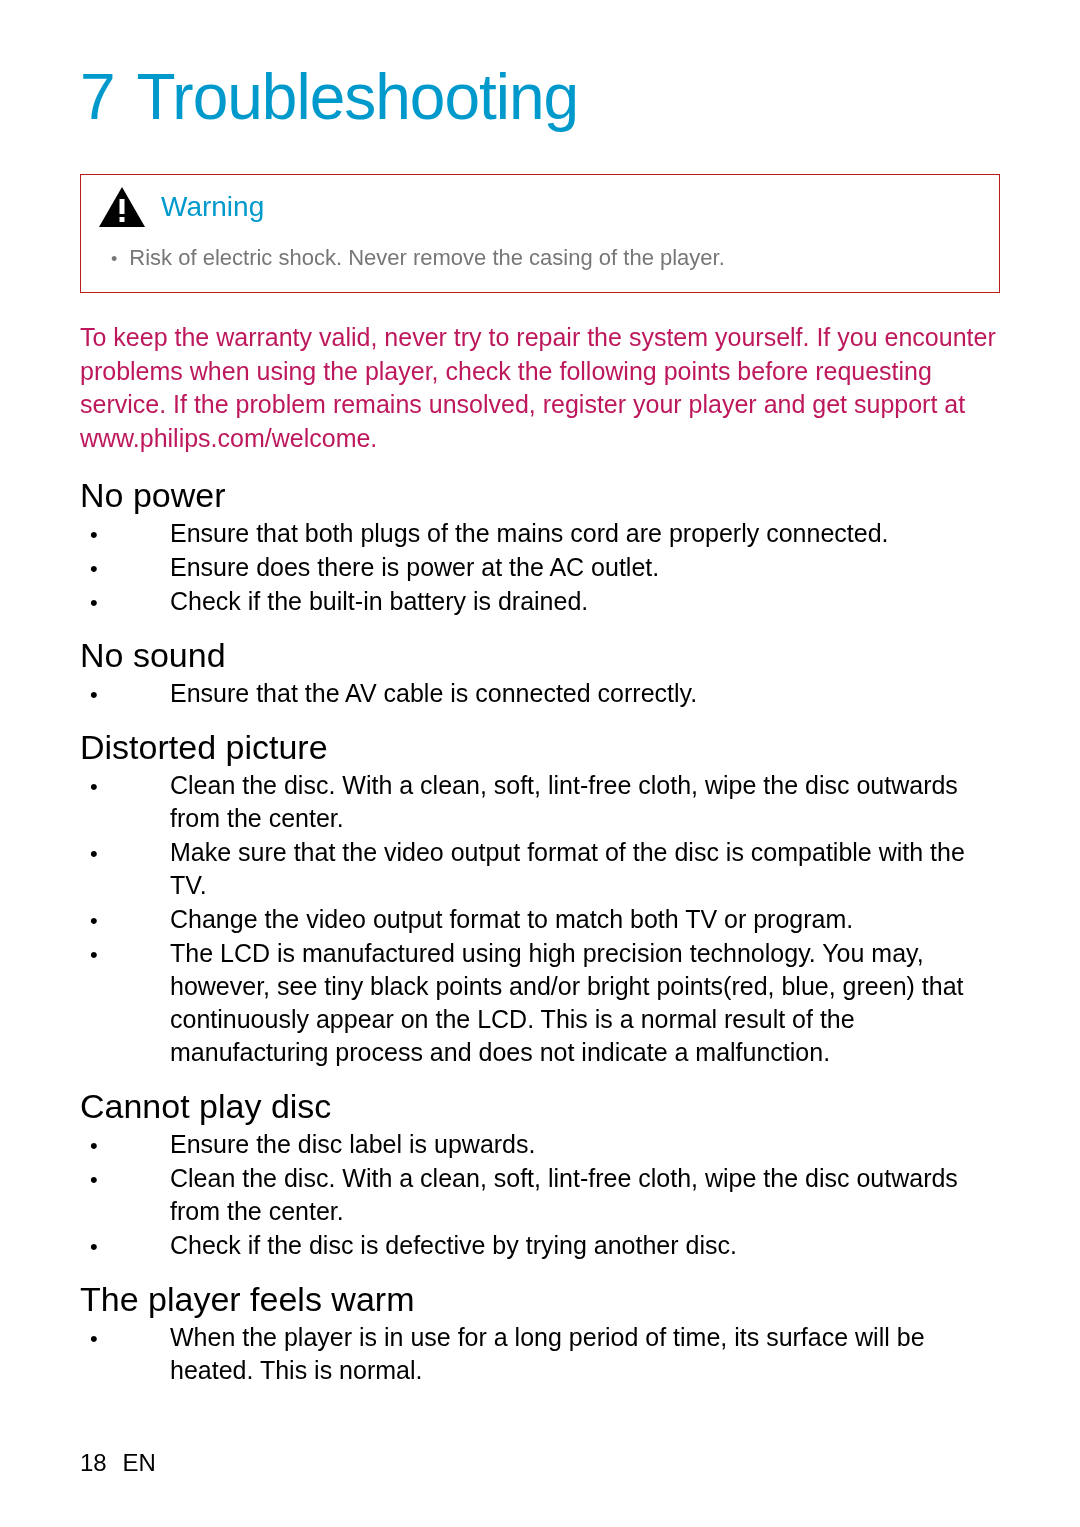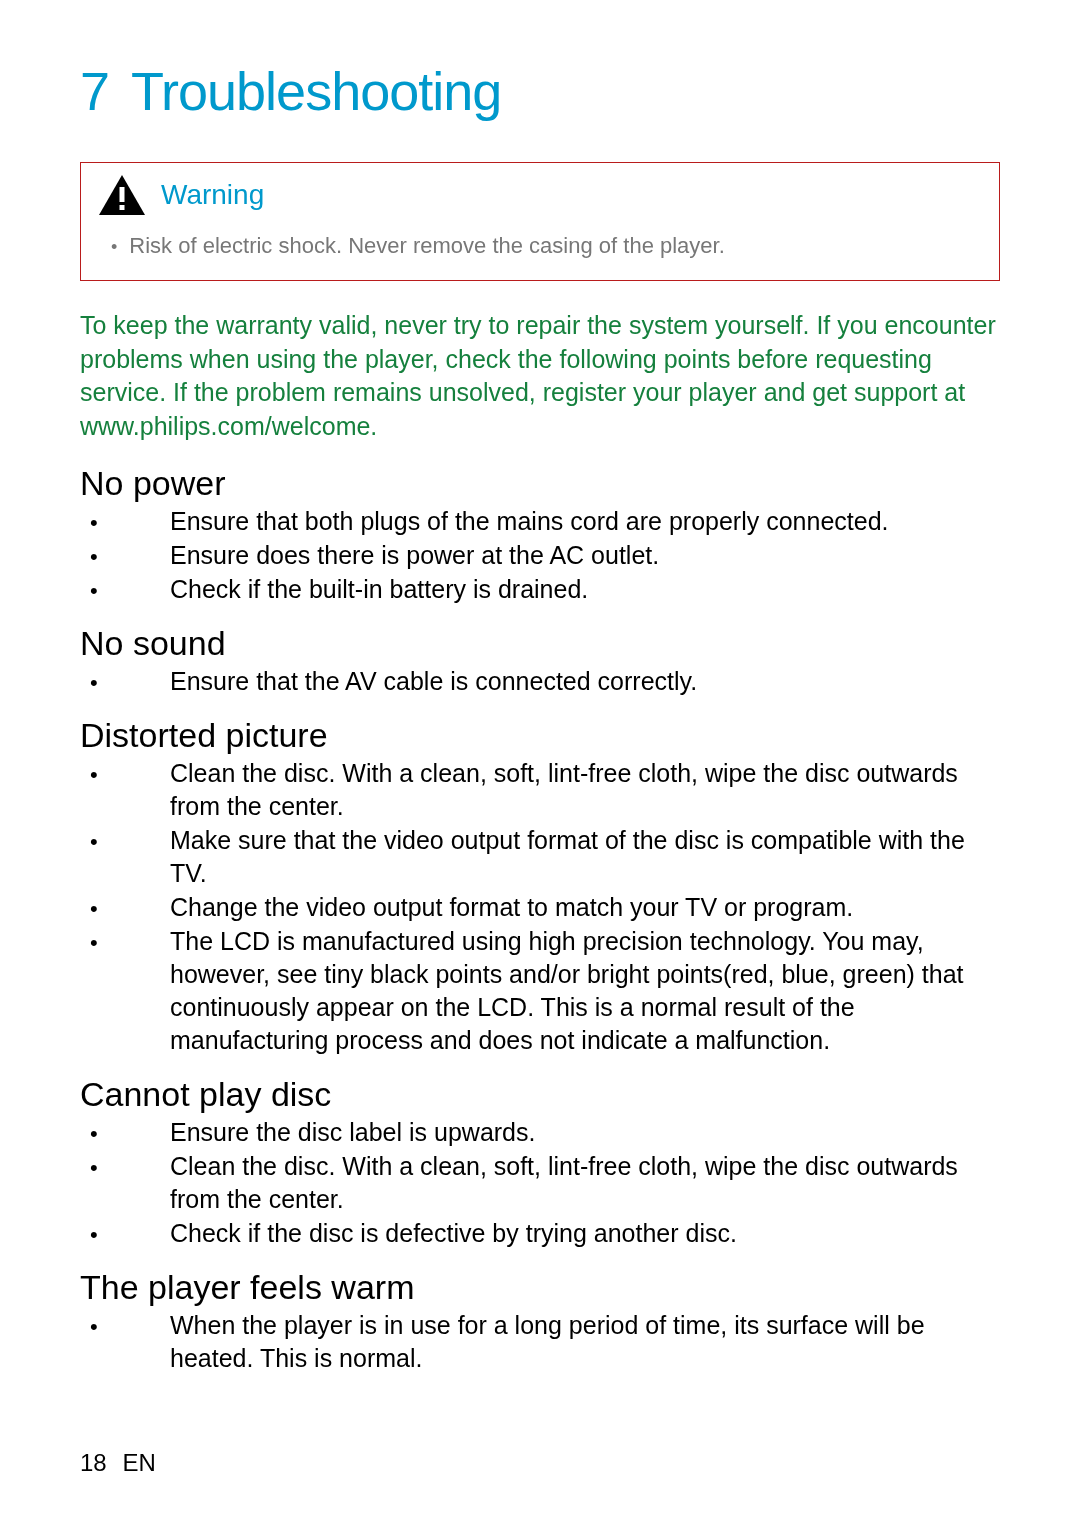--- a/index.html
+++ b/index.html
@@ -10,21 +10,21 @@
     body {
       font-family: Arial, Helvetica, sans-serif;
       background: #ffffff;
       width: 1080px;
       height: 1527px;
       padding: 60px 80px 40px 80px;
       position: relative;
       color: #000000;
     }
     .chapter-heading {
-      font-size: 54px;
+      font-size: 64px;
       font-weight: normal;
       color: #0099cc;
       margin-bottom: 40px;
       letter-spacing: -1px;
     }
     .chapter-number {
       display: inline-block;
       margin-right: 22px;
     }
     .warning-box {
@@ -64,21 +64,21 @@
       align-items: baseline;
     }
     .warning-bullet-dot {
       margin-right: 12px;
       font-size: 18px;
     }
     .intro-text {
       font-size: 25px;
       line-height: 1.35;
       margin-bottom: 20px;
-      color: #15803d;
+      color: #be185d;
     }
     .section {
       margin-bottom: 18px;
     }
     .section-heading {
       font-size: 34px;
       font-weight: normal;
       color: #000000;
       margin-bottom: 2px;
     }
@@ -181,21 +181,21 @@
         <li class="bullet-item">
           <span class="bullet-dot">•</span>
           <span class="bullet-text">Clean the disc. With a clean, soft, lint-free cloth, wipe the disc outwards from the center.</span>
         </li>
         <li class="bullet-item">
           <span class="bullet-dot">•</span>
           <span class="bullet-text">Make sure that the video output format of the disc is compatible with the TV.</span>
         </li>
         <li class="bullet-item">
           <span class="bullet-dot">•</span>
-          <span class="bullet-text">Change the video output format to match your TV or program.</span>
+          <span class="bullet-text">Change the video output format to match both TV or program.</span>
         </li>
         <li class="bullet-item">
           <span class="bullet-dot">•</span>
           <span class="bullet-text">The LCD is manufactured using high precision technology. You may, however, see tiny black points and/or bright points(red, blue, green) that continuously appear on the LCD. This is a normal result of the manufacturing process and does not indicate a malfunction.</span>
         </li>
       </ul>
     </div>
     <div class="section">
       <div class="section-heading">Cannot play disc</div>
       <ul class="bullet-list">

